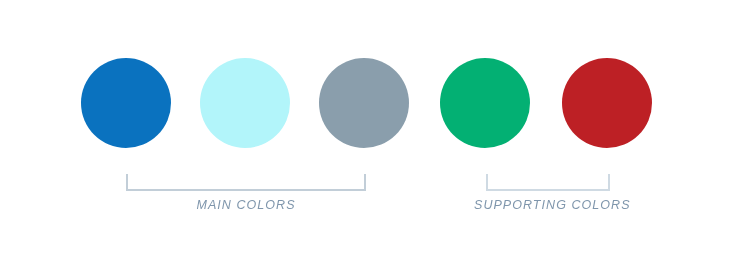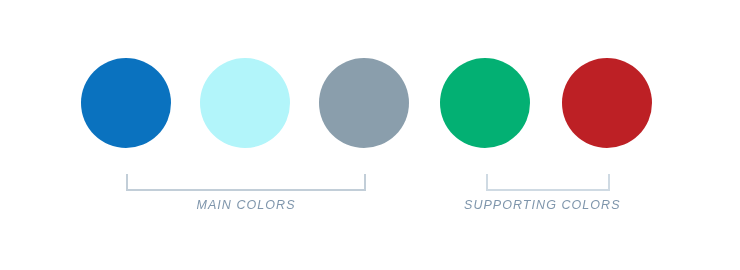--- a/index.html
+++ b/index.html
@@ -85,21 +85,21 @@
     text-align: center;
     line-height: 15px;
   }
 
   #caption-main {
     left: 126px;
     width: 240px;
   }
 
   #caption-supporting {
-    left: 464px;
+    left: 474px;
     width: 156px;
   }
 </style>
 </head>
 <body style="background: rgb(255, 255, 255);">
 
 <div id="palette-board">
 
   <div id="swatch-row">
     <div class="swatch swatch-0" style="background: rgb(10, 114, 191);"></div>

